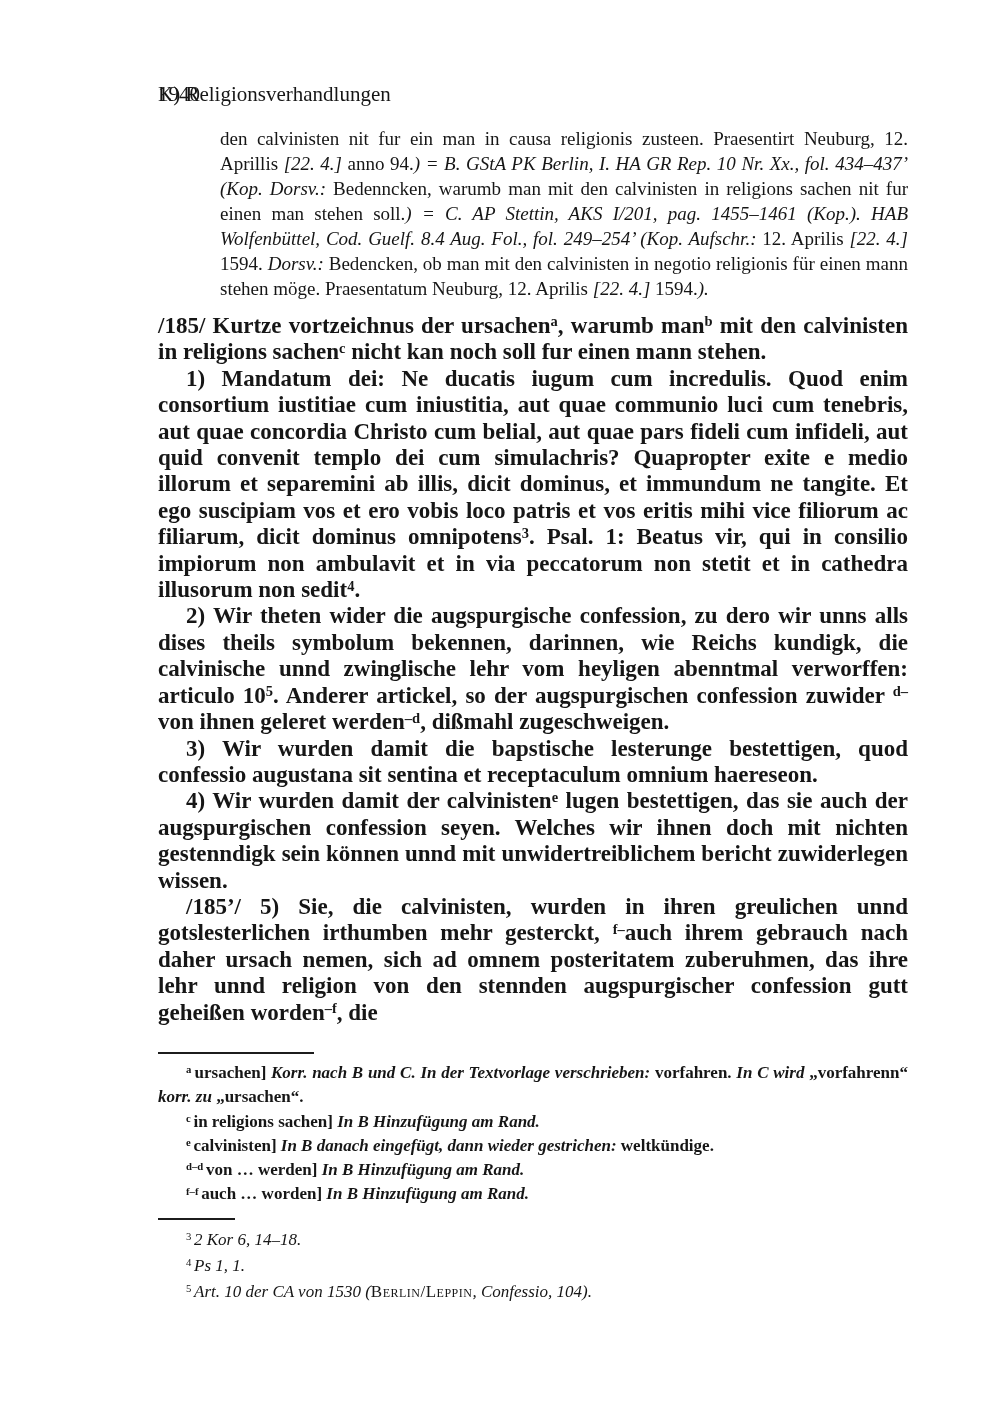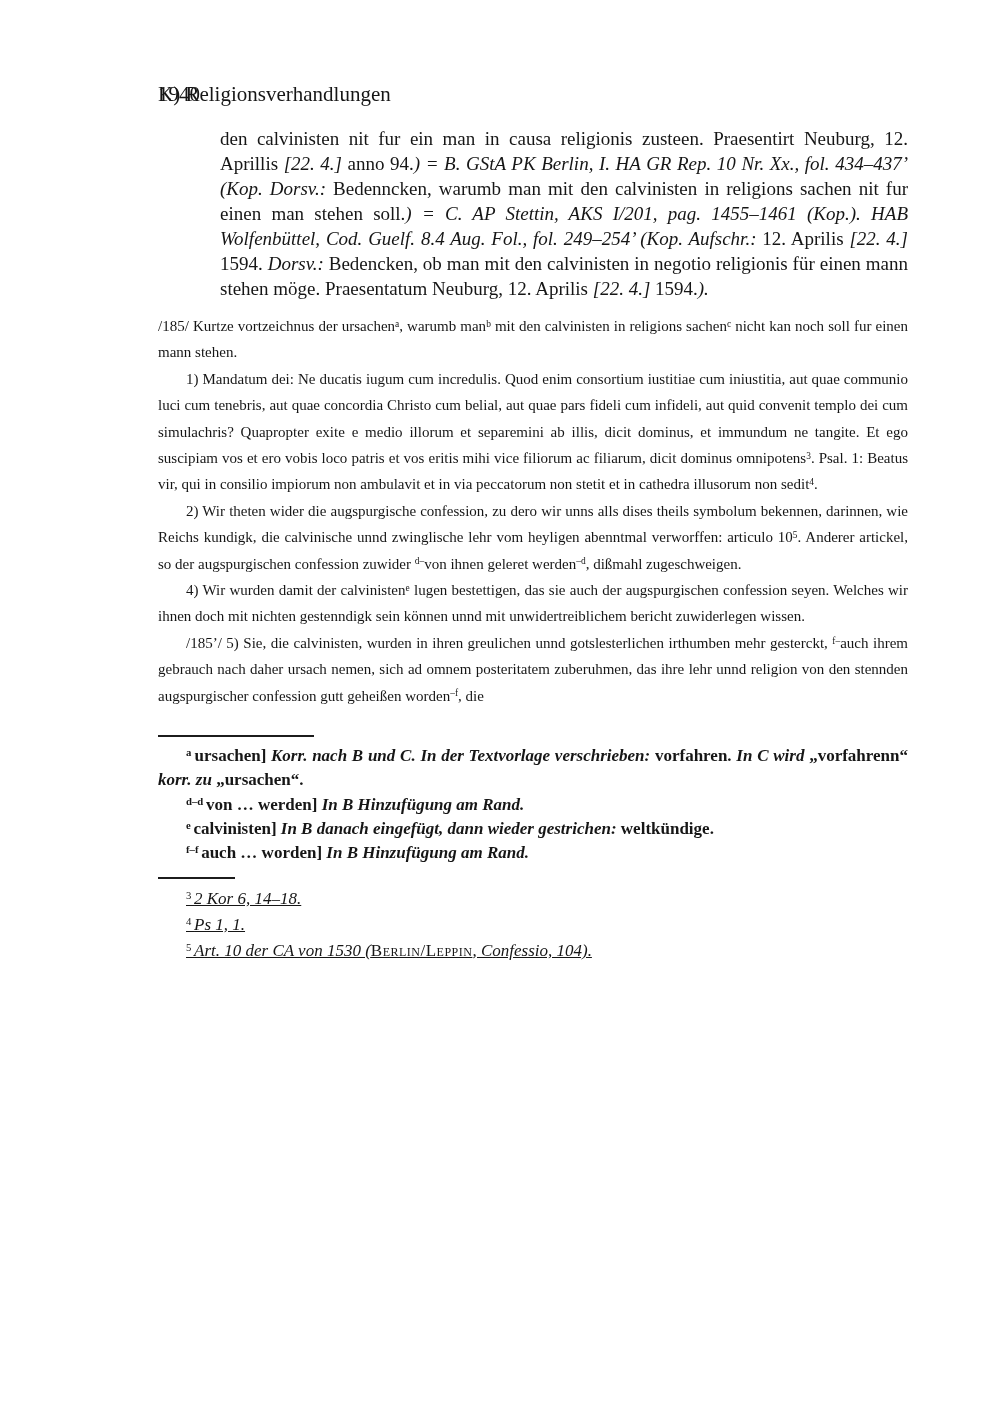--- a/index.html
+++ b/index.html
@@ -26,23 +26,24 @@
   .source-block {
     margin-left: 62px;
     width: 688px;
     font-size: 19px;
     line-height: 25px;
     text-align: justify;
     margin-bottom: 12px;
   }
   .main-text {
     width: 750px;
-    font-size: 15px;
+    font-size: 23px;
     line-height: 26.4px;
     text-align: justify;
+    font-weight: bold;
   }
   .para { margin: 0; }
   .indent { text-indent: 28px; }
   .rule { border-top: 2px solid #1c1c1c; height: 0; }
   .rule-apparatus { width: 156px; margin-top: 26px; }
   .apparatus {
     width: 750px;
     font-size: 17px;
     line-height: 24.3px;
     text-align: justify;
@@ -50,21 +51,21 @@
     font-weight: bold;
   }
   .app-entry { margin: 0; text-indent: 28px; }
   .rule-footnote { width: 77px; margin-top: 11px; }
   .footnotes {
     width: 750px;
     font-size: 17px;
     line-height: 26px;
     margin-top: 7px;
   }
-  .fn-entry { margin: 0; text-indent: 28px; text-decoration: underline; }
+  .fn-entry { margin: 0; text-indent: 28px; }
   .run-r { font-style: normal; }
   .run-i { font-style: italic; }
   .run-sc { font-style: normal; font-variant: small-caps; letter-spacing: 0.5px; }
   .run-sup { font-size: 0.63em; line-height: 0; position: relative; top: -0.45em; }
 </style>
 </head>
 <body>
 
 <div class="page">
 
@@ -72,30 +73,32 @@
     <span class="pagenum">1940</span>
     <div class="runhead">K) Religionsverhandlungen</div>
   </div>
 
   <div class="source-block"><span class="run-r">den calvinisten nit fur ein man in causa religionis zusteen. Praesentirt Neuburg, 12. Aprillis </span><span class="run-i">[22. 4.] </span><span class="run-r">anno 94.</span><span class="run-i">) = B. GStA PK Berlin, I. HA GR Rep. 10 Nr. Xx., fol. 434–437’ (Kop. Dorsv.: </span><span class="run-r">Bedenncken, warumb man mit den calvinisten in religions sachen nit fur einen man stehen soll.</span><span class="run-i">) = C. AP Stettin, AKS I/201, pag. 1455–1461 (Kop.). HAB Wolfenbüttel, Cod. Guelf. 8.4 Aug. Fol., fol. 249–254’ (Kop. Aufschr.: </span><span class="run-r">12. Aprilis </span><span class="run-i">[22. 4.] </span><span class="run-r">1594. </span><span class="run-i">Dorsv.: </span><span class="run-r">Bedencken, ob man mit den calvinisten in negotio religionis für einen mann stehen möge. Praesentatum Neuburg, 12. Aprilis </span><span class="run-i">[22. 4.] </span><span class="run-r">1594.</span><span class="run-i">).</span></div>
 
   <div class="main-text">
     <p class="para"><span class="run-r">/185/ Kurtze vortzeichnus der ursachen</span><span class="run-sup">a</span><span class="run-r">, warumb man</span><span class="run-sup">b</span><span class="run-r"> mit den calvinisten in religions sachen</span><span class="run-sup">c</span><span class="run-r"> nicht kan noch soll fur einen mann stehen.</span></p>
     <p class="para indent"><span class="run-r">1) Mandatum dei: Ne ducatis iugum cum incredulis. Quod enim consortium iustitiae cum iniustitia, aut quae communio luci cum tenebris, aut quae concordia Christo cum belial, aut quae pars fideli cum infideli, aut quid convenit templo dei cum simulachris? Quapropter exite e medio illorum et separemini ab illis, dicit dominus, et immundum ne tangite. Et ego suscipiam vos et ero vobis loco patris et vos eritis mihi vice filiorum ac filiarum, dicit dominus omnipotens</span><span class="run-sup">3</span><span class="run-r">. Psal. 1: Beatus vir, qui in consilio impiorum non ambulavit et in via peccatorum non stetit et in cathedra illusorum non sedit</span><span class="run-sup">4</span><span class="run-r">.</span></p>
     <p class="para indent"><span class="run-r">2) Wir theten wider die augspurgische confession, zu dero wir unns alls dises theils symbolum bekennen, darinnen, wie Reichs kundigk, die calvinische unnd zwinglische lehr vom heyligen abenntmal verworffen: articulo 10</span><span class="run-sup">5</span><span class="run-r">. Anderer artickel, so der augspurgischen confession zuwider </span><span class="run-sup">d–</span><span class="run-r">von ihnen geleret werden</span><span class="run-sup">–d</span><span class="run-r">, dißmahl zugeschweigen.</span></p>
+    <p class="para indent"><span class="run-r">3) Wir wurden damit die bapstische lesterunge bestettigen, quod confessio augustana sit sentina et receptaculum omnium haereseon.</span></p>
     <p class="para indent"><span class="run-r">4) Wir wurden damit der calvinisten</span><span class="run-sup">e</span><span class="run-r"> lugen bestettigen, das sie auch der augspurgischen confession seyen. Welches wir ihnen doch mit nichten gestenndigk sein können unnd mit unwidertreiblichem bericht zuwiderlegen wissen.</span></p>
     <p class="para indent"><span class="run-r">/185’/ 5) Sie, die calvinisten, wurden in ihren greulichen unnd gotslesterlichen irthumben mehr gesterckt, </span><span class="run-sup">f–</span><span class="run-r">auch ihrem gebrauch nach daher ursach nemen, sich ad omnem posteritatem zuberuhmen, das ihre lehr unnd religion von den stennden augspurgischer confession gutt geheißen worden</span><span class="run-sup">–f</span><span class="run-r">, die</span></p>
   </div>
 
   <div class="rule rule-apparatus"></div>
 
   <div class="apparatus">
     <p class="app-entry"><span class="run-sup">a </span><span class="run-r">ursachen] </span><span class="run-i">Korr. nach B und C. In der Textvorlage verschrieben: </span><span class="run-r">vorfahren. </span><span class="run-i">In C wird </span><span class="run-r">„vorfahrenn“ </span><span class="run-i">korr. zu </span><span class="run-r">„ursachen“.</span></p>
+    <p class="app-entry"><span class="run-sup">c </span><span class="run-r">in religions sachen] </span><span class="run-i">In B Hinzufügung am Rand.</span></p>
+    <p class="app-entry"><span class="run-sup">e </span><span class="run-r">calvinisten] </span><span class="run-i">In B danach eingefügt, dann wieder gestrichen: </span><span class="run-r">weltkündige.</span></p>
     <p class="app-entry"><span class="run-sup">d–d </span><span class="run-r">von … werden] </span><span class="run-i">In B Hinzufügung am Rand.</span></p>
-    <p class="app-entry"><span class="run-sup">e </span><span class="run-r">calvinisten] </span><span class="run-i">In B danach eingefügt, dann wieder gestrichen: </span><span class="run-r">weltkündige.</span></p>
     <p class="app-entry"><span class="run-sup">f–f </span><span class="run-r">auch … worden] </span><span class="run-i">In B Hinzufügung am Rand.</span></p>
   </div>
 
   <div class="rule rule-footnote"></div>
 
   <div class="footnotes">
     <p class="fn-entry"><span class="run-sup">3 </span><span class="run-i">2 Kor 6, 14–18.</span></p>
     <p class="fn-entry"><span class="run-sup">4 </span><span class="run-i">Ps 1, 1.</span></p>
     <p class="fn-entry"><span class="run-sup">5 </span><span class="run-i">Art. 10 der CA von 1530 (</span><span class="run-sc">Berlin/Leppin</span><span class="run-i">, Confessio, 104).</span></p>
   </div>

